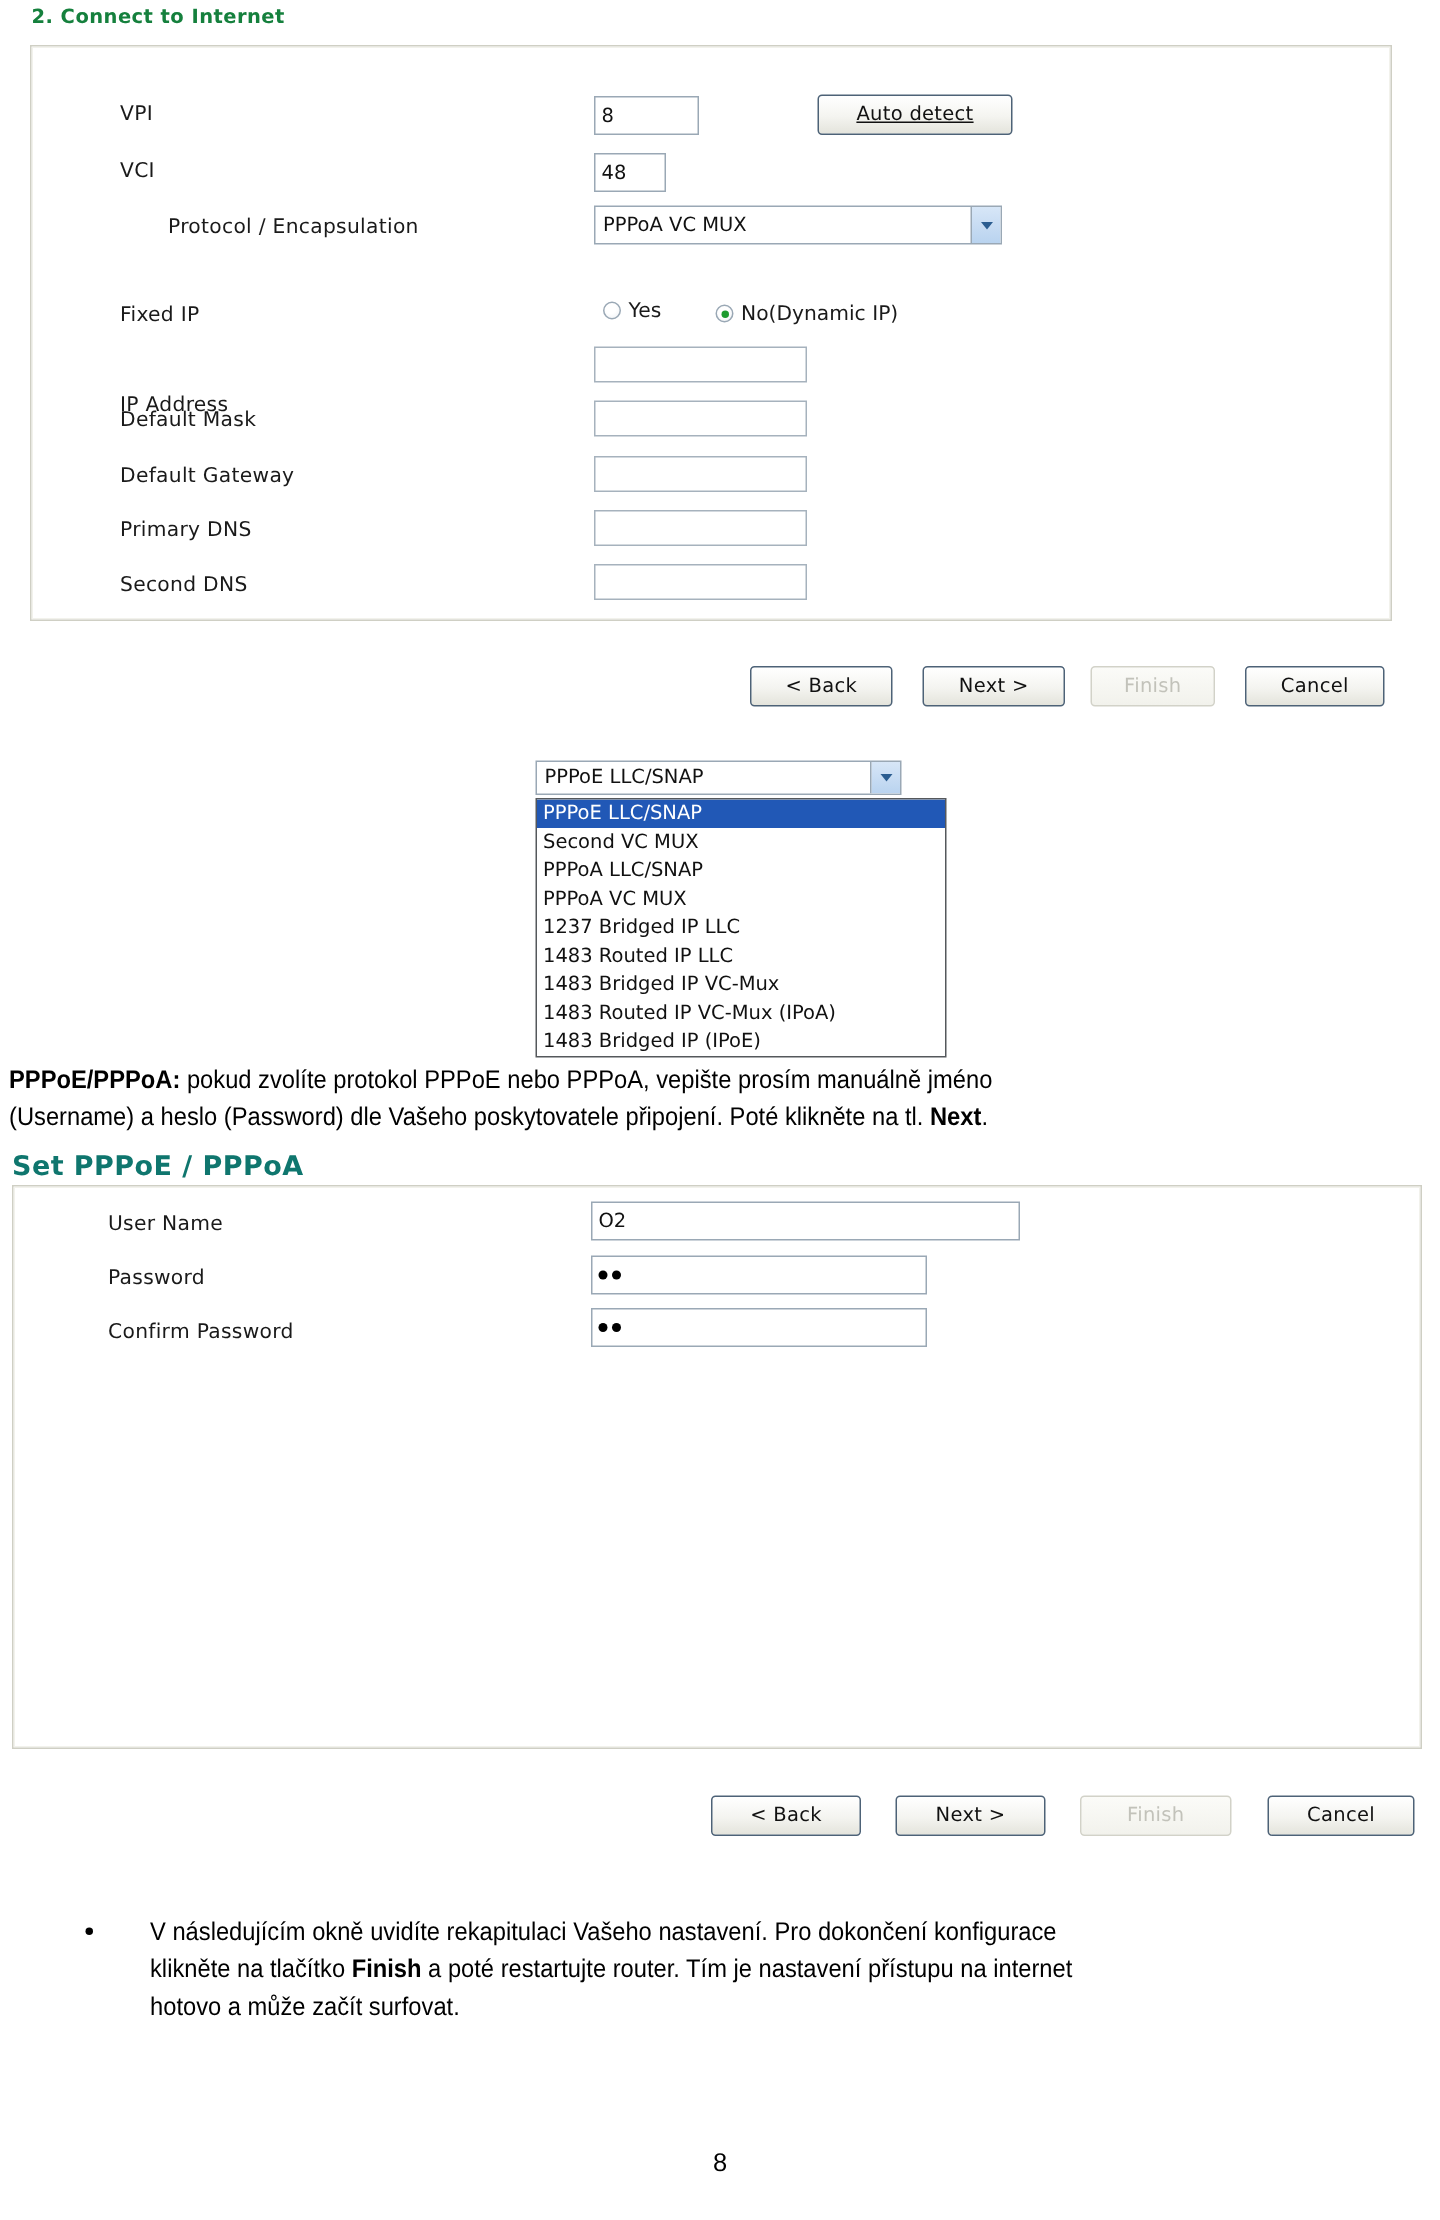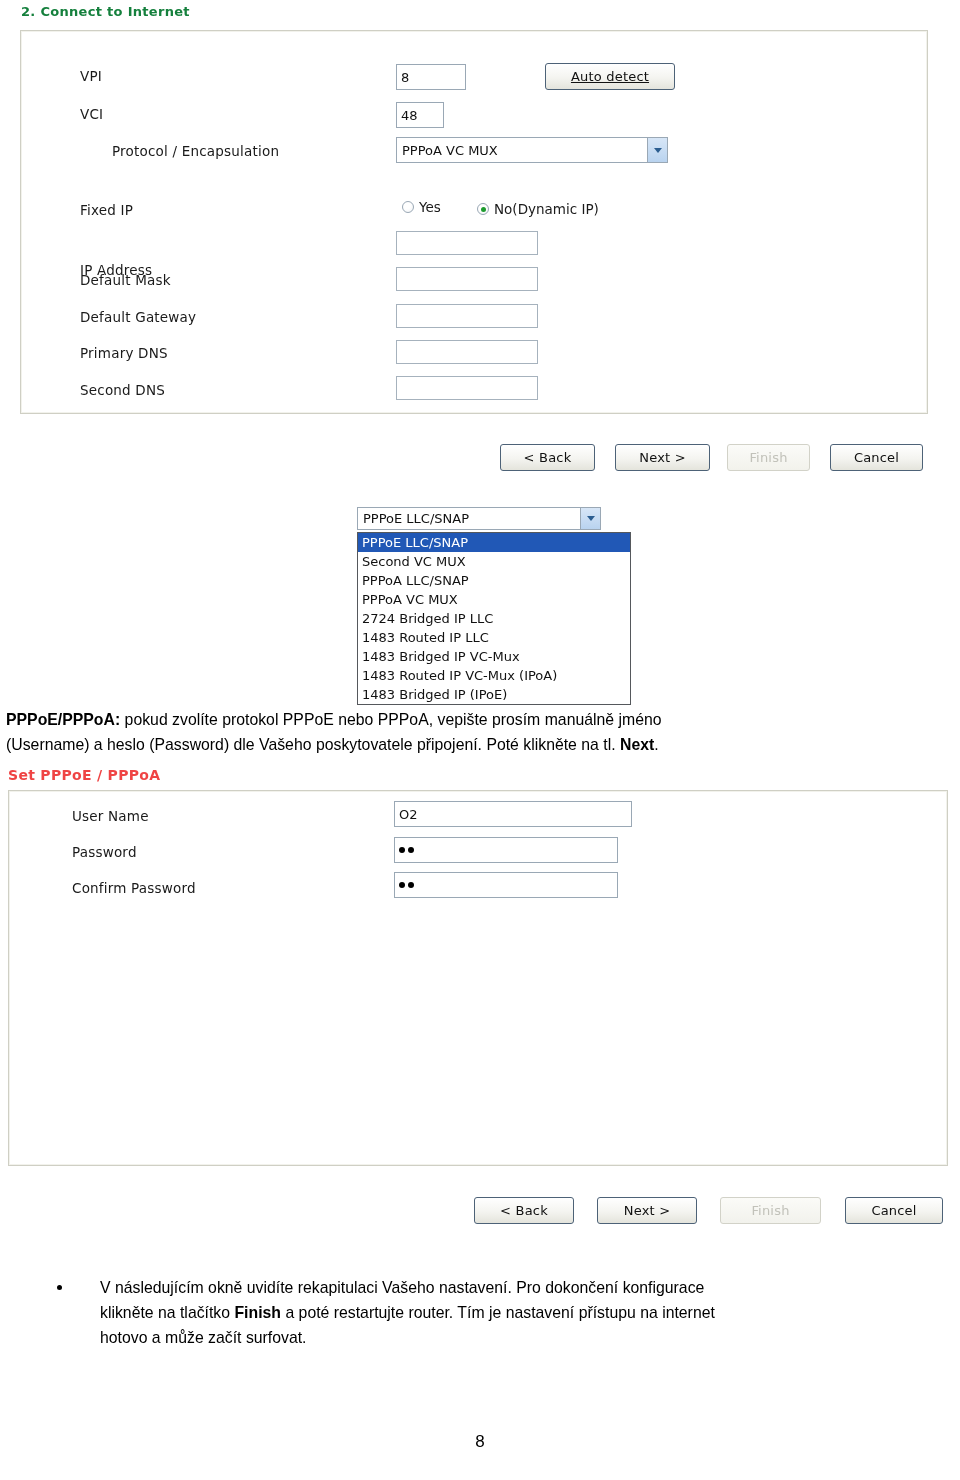--- a/index.html
+++ b/index.html
@@ -23,22 +23,22 @@
   
   .panel-title {
     font-family: "DejaVu Sans", sans-serif;
     font-size: 13px;
     font-weight: bold;
     color: #15803d;
     letter-spacing: 0.3px;
     white-space: nowrap;
   }
   .panel-title.small {
-    font-size: 14px;
-    color: #ef4444;
+    font-size: 18px;
+    color: #0f766e;
   }
 
   
   .panel {
     border: 1px solid #cfcfc4;
     background: #ffffff;
     box-sizing: border-box;
     box-shadow: 0 0 0 1px #f2f2ec inset;
   }
 
@@ -264,42 +264,42 @@
   <span>PPPoE LLC/SNAP</span>
   <span class="arrowbox">
       <i class="caret"></i>
     </span>
 </div>
 <div class="abs dropdown-list" id="protocol-options" style="left:357px; top:532px; width:274px;">
     <div class="opt selected">PPPoE LLC/SNAP</div>
     <div class="opt">Second VC MUX</div>
     <div class="opt">PPPoA LLC/SNAP</div>
     <div class="opt">PPPoA VC MUX</div>
-    <div class="opt">2724 Bridged IP LLC</div>
+    <div class="opt">1237 Bridged IP LLC</div>
     <div class="opt">1483 Routed IP LLC</div>
     <div class="opt">1483 Bridged IP VC-Mux</div>
     <div class="opt">1483 Routed IP VC-Mux (IPoA)</div>
     <div class="opt">1483 Bridged IP (IPoE)</div>
   </div>
 
 <div class="abs doc-text" style="left:6px; top:707px; width:1020px;">
   <div>
     <b>PPPoE/PPPoA:</b><span> pokud zvolíte protokol PPPoE nebo PPPoA, vepište prosím manuálně jméno</span>
   </div>
   <div>
     <span>(Username) a heslo (Password) dle Vašeho poskytovatele připojení. Poté klikněte na tl. </span><b>Next</b><span>.</span>
   </div>
 </div>
 
 <div class="abs panel-title small" style="left:8px; top:767px;">Set PPPoE / PPPoA</div>
 
 <div class="abs panel" style="left:8px; top:790px; width:940px; height:376px;"></div>
 
 <div class="abs form-label" style="left:72px; top:808px;">User Name</div>
-<div class="abs textbox" style="left:394px; top:801px; width:238px; height:26px;">O2</div>
+<div class="abs textbox" style="left:394px; top:801px; width:286px; height:26px;">O2</div>
 
 <div class="abs form-label" style="left:72px; top:844px;">Password</div>
 <div class="abs textbox" style="left:394px; top:837px; width:224px; height:26px;">
   <span class="pwd-dots">
       <i></i>
       <i></i>
     </span>
 </div>
 
 <div class="abs form-label" style="left:72px; top:880px;">Confirm Password</div>

